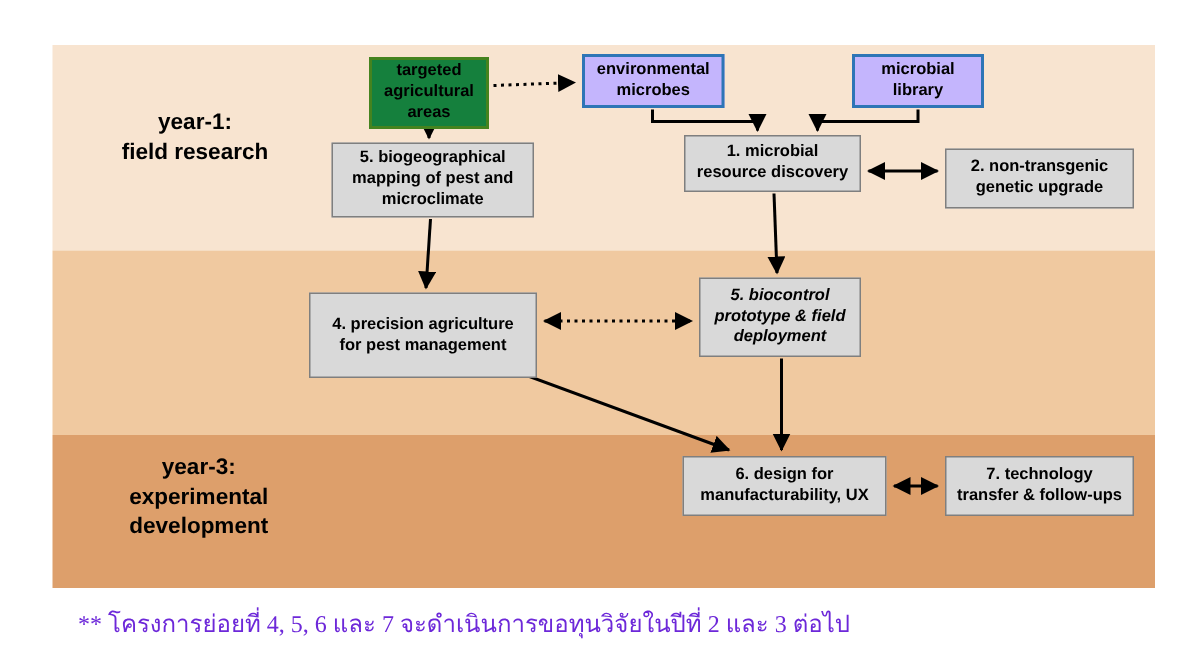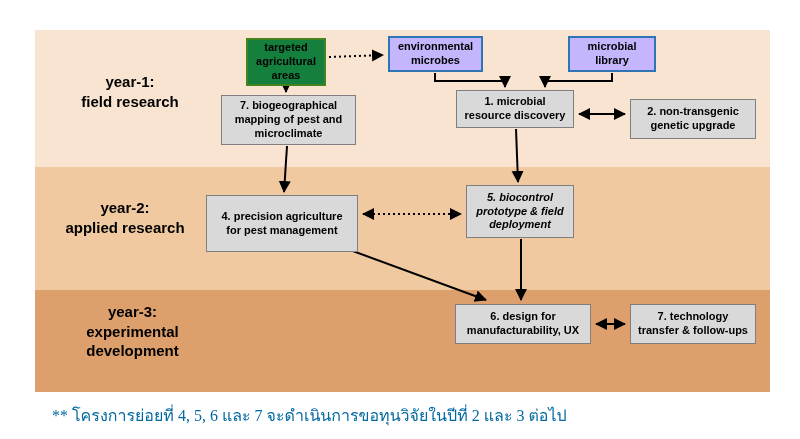--- a/index.html
+++ b/index.html
@@ -25,35 +25,33 @@
   .n-lib{left:568px;top:36px;width:88px;height:36px;}
   .n-3{left:221px;top:95px;width:135px;height:50px;}
   .n-1{left:456px;top:90px;width:118px;height:38px;}
   .n-2{left:630px;top:99px;width:126px;height:40px;}
   .n-4{left:206px;top:195px;width:152px;height:57px;}
   .n-5{left:466px;top:185px;width:108px;height:53px;font-style:italic;}
   .n-6{left:455px;top:304px;width:136px;height:40px;}
   .n-7{left:630px;top:304px;width:126px;height:40px;}
   #arrows{position:absolute;left:0;top:0;width:800px;height:439px;pointer-events:none;}
   .footer{position:absolute;left:52px;top:403px;width:700px;font-family:"Liberation Serif", serif;
-          font-size:16px;color:#0369a1;}
+          font-size:16px;color:#6d28d9;}
 </style>
 </head>
 <body>
 
 <div id="stage">
 
   <div class="band band1"></div>
   <div class="band band2"></div>
   <div class="band band3"></div>
 
   <div class="band-label bl1">year-1:
 field research</div>
-  <div class="band-label bl2">year-2:
-applied research</div>
   <div class="band-label bl3">year-3:
 experimental
 development</div>
 
   <svg id="arrows" viewBox="0 0 800 439">
     <defs>
       <marker id="ah" markerWidth="7" markerHeight="7" refX="5.5" refY="3" orient="auto">
         <path d="M0,0 L6,3 L0,6 Z" fill="#000"></path>
       </marker>
       <marker id="ahs" markerWidth="7" markerHeight="7" refX="5.5" refY="3" orient="auto-start-reverse">
@@ -73,21 +71,21 @@
     <line x1="596" y1="324" x2="625" y2="324" stroke="#000" stroke-width="2" marker-start="url(#ahs)" marker-end="url(#ah)"></line>
   </svg>
 
   <div class="node green n-targeted">targeted
 agricultural
 areas</div>
   <div class="node blue n-env">environmental
 microbes</div>
   <div class="node blue n-lib">microbial
 library</div>
-  <div class="node gray n-3">7. biogeographical
+  <div class="node gray n-3">5. biogeographical
 mapping of pest and
 microclimate</div>
   <div class="node gray n-1">1. microbial
 resource discovery</div>
   <div class="node gray n-2">2. non-transgenic
 genetic upgrade</div>
   <div class="node gray n-4">4. precision agriculture
 for pest management</div>
   <div class="node gray n-5">5. biocontrol
 prototype &amp; field

